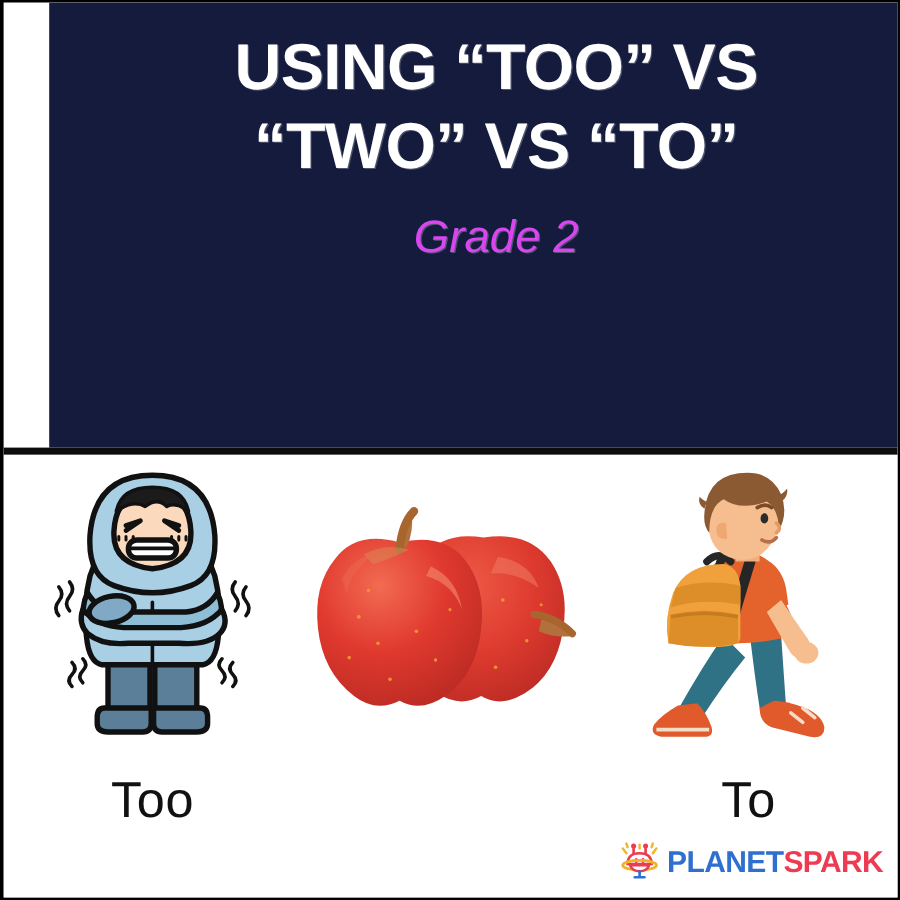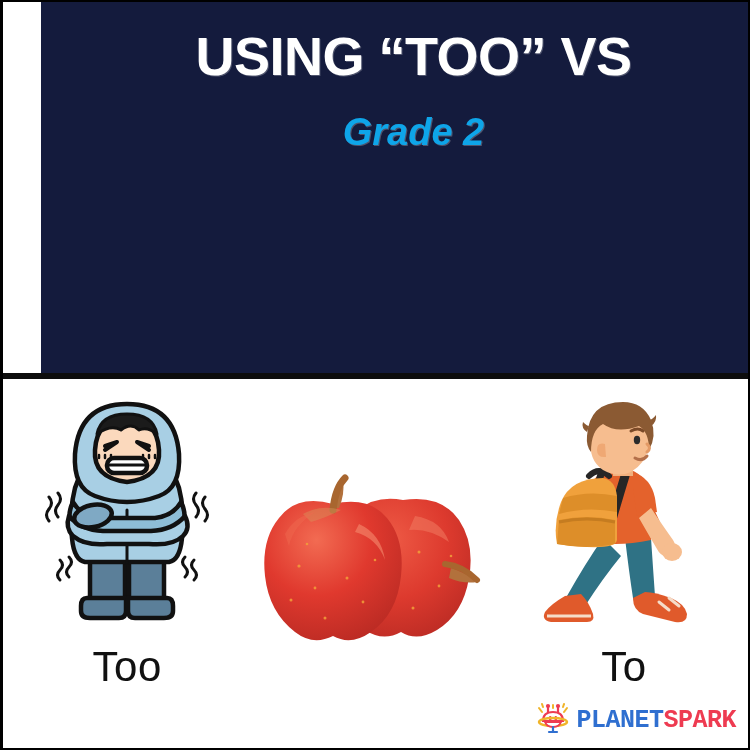--- a/index.html
+++ b/index.html
@@ -52,23 +52,23 @@
     font-family: "Liberation Sans", sans-serif;
     font-weight: bold;
     font-size: 54px;
     line-height: 66px;
     letter-spacing: -0.5px;
     text-align: center;
     white-space: nowrap;
     text-shadow: 1px 1px 0 rgba(255,255,255,0.25);
   }
   #subtitle {
-    color: #0ea5e9;
+    color: #d946ef;
     font-family: "Liberation Sans", sans-serif;
-    font-weight: bold;
+    font-weight: normal;
     font-style: italic;
     font-size: 38px;
     line-height: 46px;
     letter-spacing: 0px;
     text-align: center;
     margin-top: 20px;
     text-shadow: 1px 1px 0 rgba(255,255,255,0.25);
   }
 
   
@@ -82,21 +82,21 @@
     align-items: flex-start;
     justify-content: space-around;
     background: #ffffff;
   }
   .card {
     width: 243px;
     height: 310px;
     display: flex;
     flex-direction: column;
     align-items: center;
-    justify-content: flex-end;
+    justify-content: space-between;
     position: relative;
   }
   .art {
     width: 243px;
     height: 258px;
     display: flex;
     align-items: center;
     justify-content: center;
   }
   .card-label {
@@ -112,37 +112,38 @@
   
   #logo {
     position: absolute;
     right: 12px;
     bottom: 10px;
     display: flex;
     align-items: center;
     gap: 6px;
   }
   #logo-wordmark {
-    font-family: Liberation Mono, monospace;
+    font-family: Liberation Sans, sans-serif;
     font-weight: bold;
     font-size: 25px;
     letter-spacing: -0.5px;
     line-height: 25px;
     white-space: nowrap;
   }
   .wm-planet { color: #2f6fd0; }
   .wm-spark  { color: #ee3b51; }
 </style>
 </head>
 <body>
 
 <div id="poster">
 
   <div id="header">
     <div class="title-line">USING “TOO” VS</div>
+    <div class="title-line">“TWO” VS “TO”</div>
     <div id="subtitle">Grade 2</div>
   </div>
   <div id="header-divider"></div>
 
   <div id="cards">
 
     <div class="card">
       <div class="art">
         <svg width="200" height="248" viewBox="0 0 200 248" aria-hidden="true">
           <g stroke="#111111" stroke-width="4.5" stroke-linejoin="round" stroke-linecap="round">

